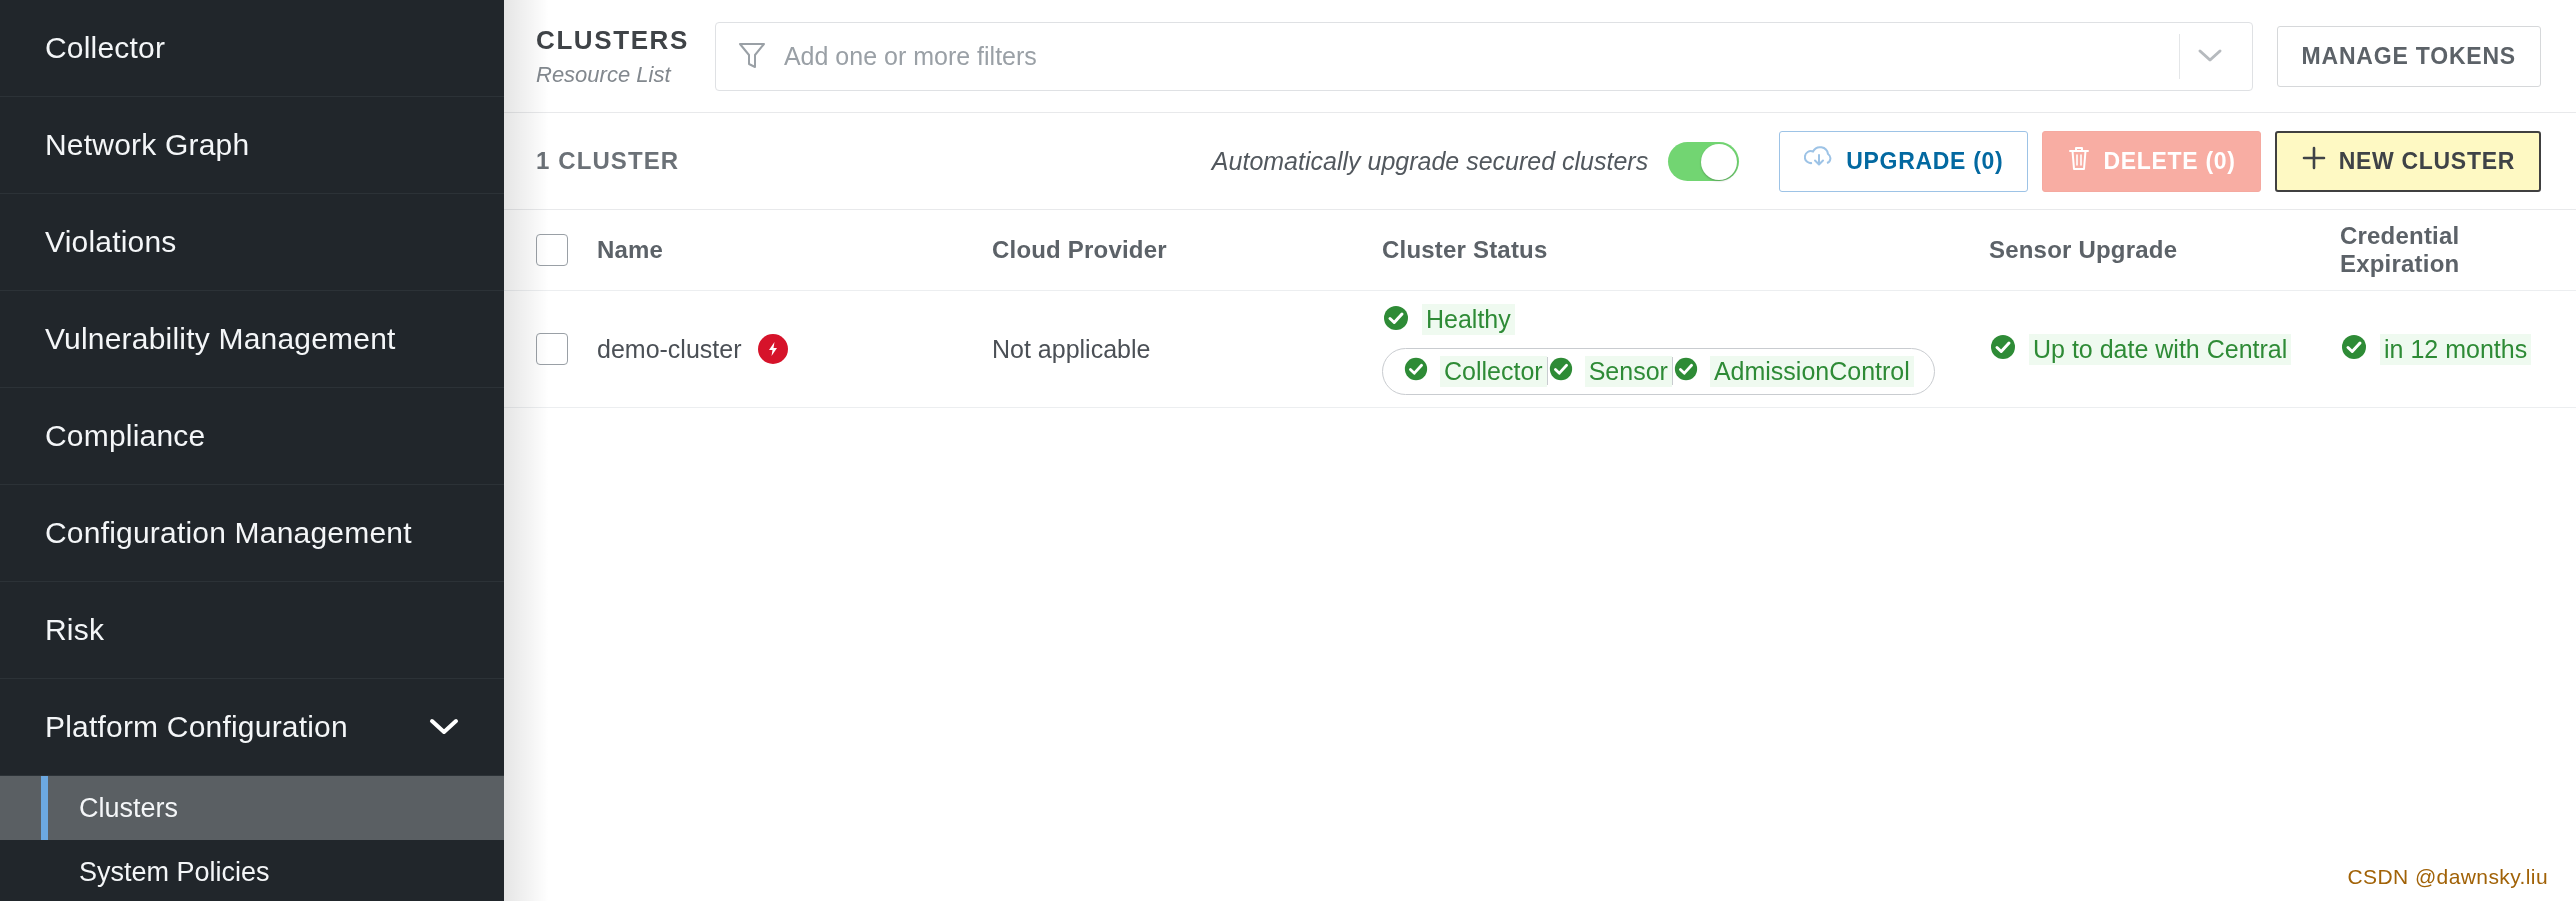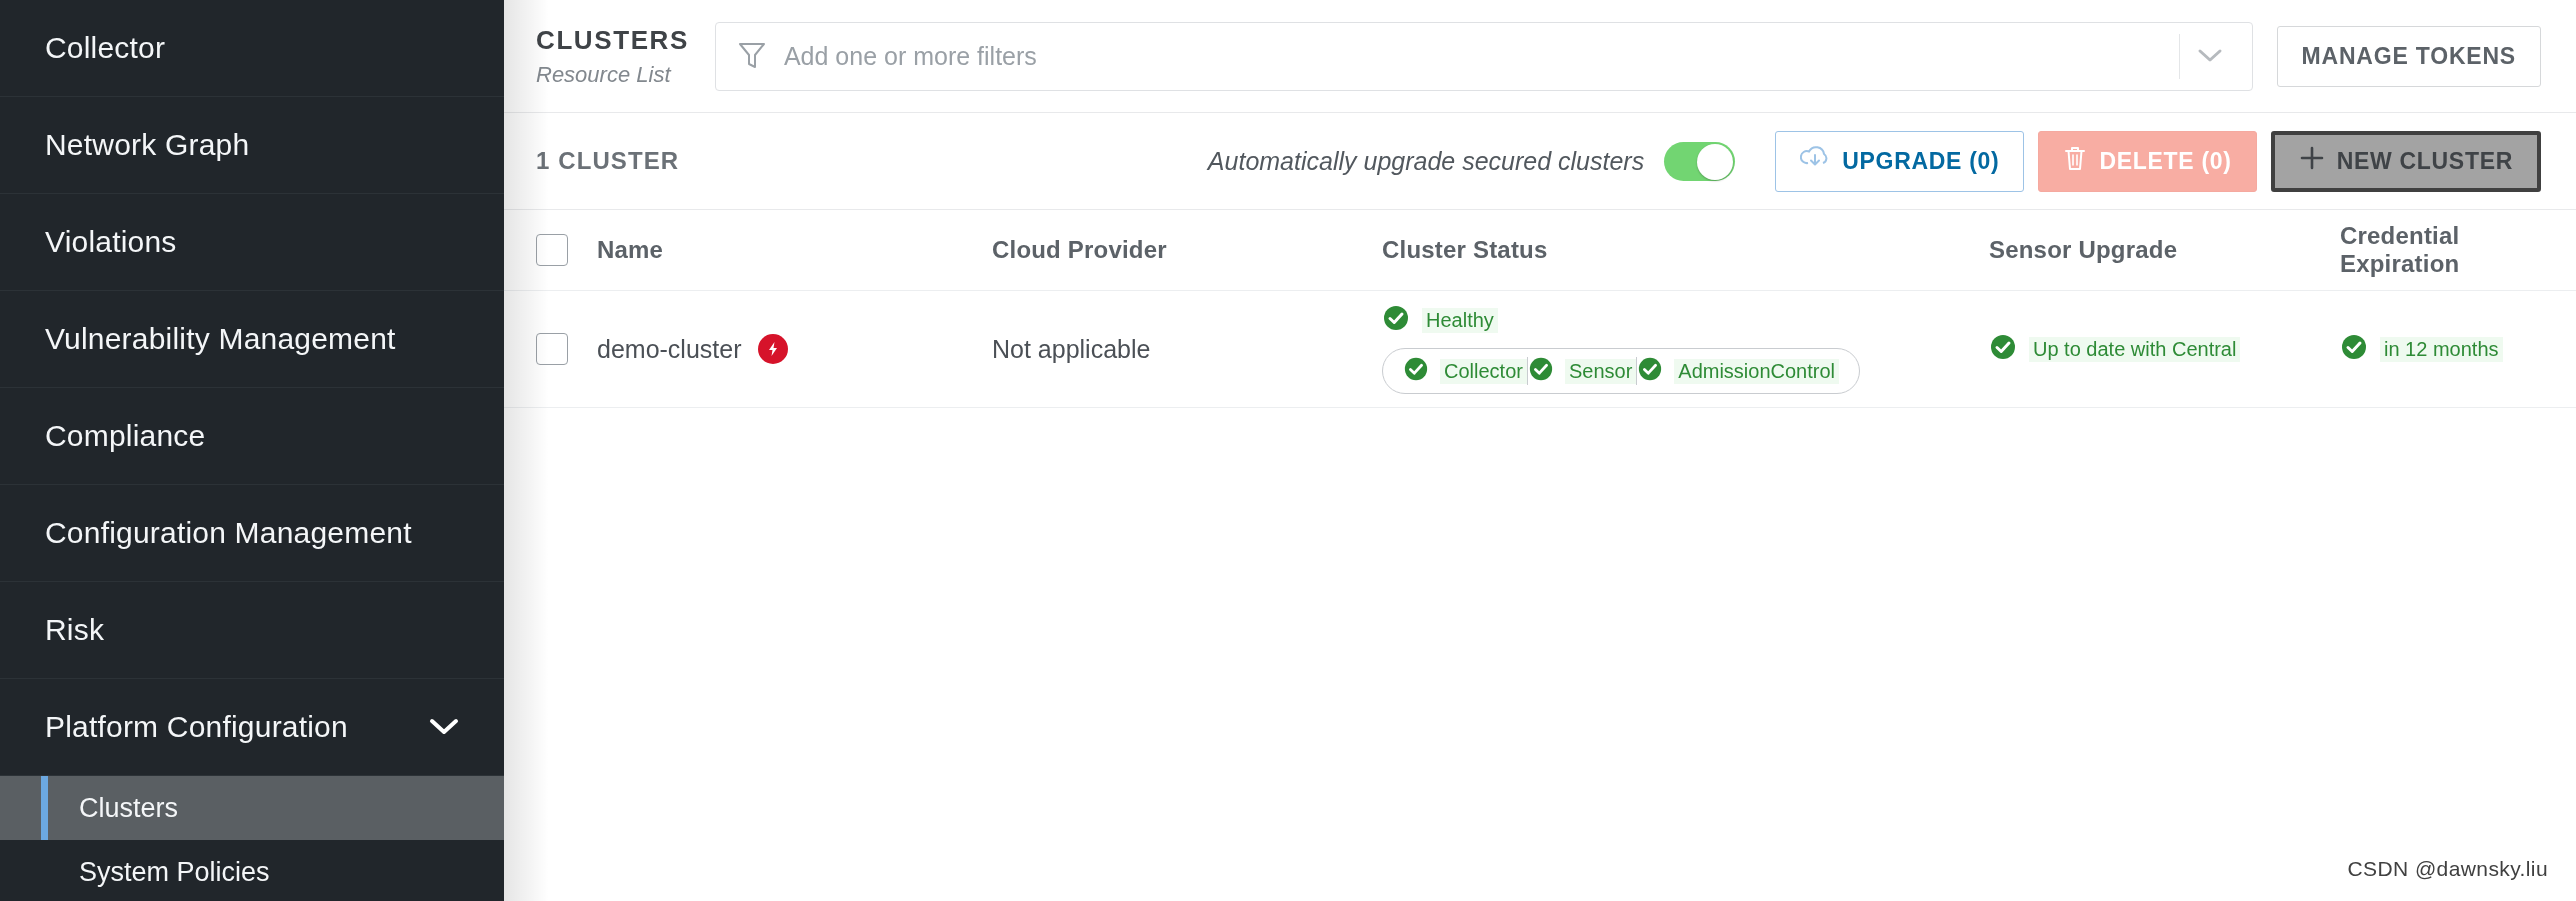--- a/index.html
+++ b/index.html
@@ -201,22 +201,22 @@
     border: 1px solid #9dc3e6;
     background: #fff;
     color: #0369a1;
   }
   .btn-delete {
     border: 1px solid #f5a9a0;
     background: #f8ada3;
     color: #ffffff;
   }
   .btn-new {
-    border: 4px solid #404040;
-    background: #a3a3a3;
+    border: 2px solid #404040;
+    background: #fef9c3;
     color: #3f4347;
   }
 
   
   .table { width: 100%; }
   .thead {
     height: 81px;
     display: flex; align-items: center;
     padding: 0 35px 0 32px;
     border-bottom: 1px solid #eceef0;
@@ -252,43 +252,43 @@
   .name-cell { display: flex; align-items: center; gap: 16px; }
   .bolt-badge {
     width: 30px; height: 30px; border-radius: 50%;
     background: #d6132a;
     display: flex; align-items: center; justify-content: center;
     flex: 0 0 30px;
   }
   .status-stack { display: flex; flex-direction: column; gap: 12px; }
   .status-line { display: flex; align-items: center; gap: 12px; }
   .ok-text {
-    font-size: 20px;
+    font-size: 25px;
     color: #2e8b36;
     background: #effaf0;
     padding: 1px 4px;
   }
   .pill {
     display: inline-flex; align-items: center;
     border: 1px solid #c9ccd0;
     border-radius: 28px;
     padding: 7px 20px;
     align-self: flex-start;
   }
   .pill .sep {
     width: 1px; height: 28px; background: #c9ccd0;
   }
   .pill-item { display: flex; align-items: center; gap: 11px; }
 
   .body-fill { flex: 1 1 auto; background: #fff; }
   .watermark {
     position: absolute;
-    right: 28px; bottom: 20px;
+    right: 28px; bottom: 12px;
     font-size: 21px;
-    color: #404040;
+    color: #a16207;
     letter-spacing: 0.4px;
     z-index: 9;
   }
 </style>
 </head>
 <body>
 
 <div class="app">
 
   <nav class="sidebar">

